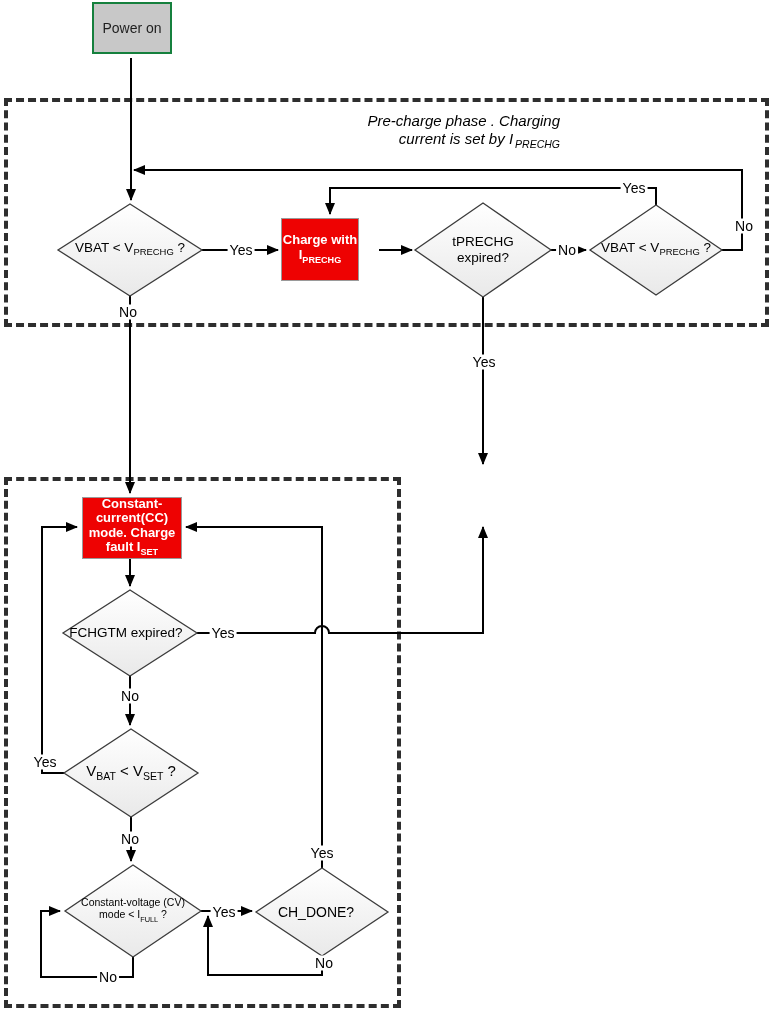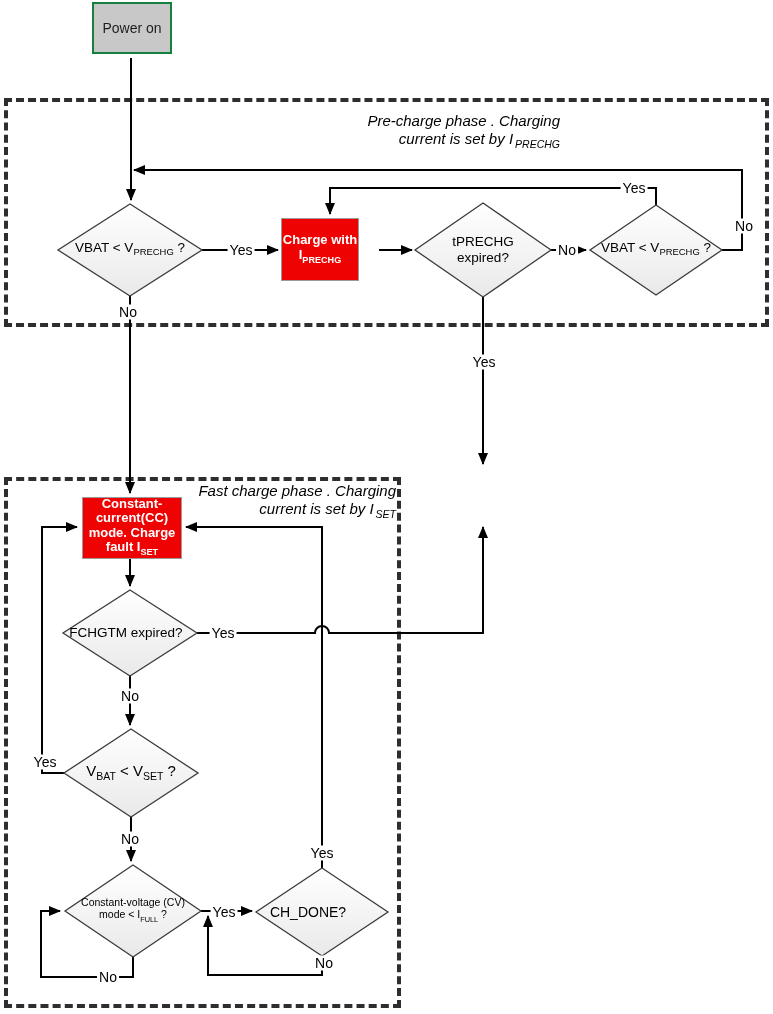--- a/index.html
+++ b/index.html
@@ -97,24 +97,20 @@
     <div>current(CC)</div>
     <div>mode. Charge</div>
     <div><span>fault I</span><sub>SET</sub></div>
   </div>
 
 
   <div class="header" id="hdr-pre">
     <div>Pre-charge phase . Charging</div>
     <div><span>current is set by I</span><sub class="hsub">PRECHG</sub></div>
   </div>
-  <div class="header" id="hdr-fast">
-    <div>Fast charge phase . Charging</div>
-    <div><span>current is set by I</span><sub class="hsub">SET</sub></div>
-  </div>
 
   <div class="dlabel" style="left:130px; top:250px;">
     <span>VBAT &lt; V</span><sub>PRECHG</sub><span> ?</span>
   </div>
   <div class="dlabel" style="left:483px; top:250px;">
     <div>tPRECHG</div>
     <div>expired?</div>
   </div>
   <div class="dlabel" style="left:656px; top:250px;">
     <span>VBAT &lt; V</span><sub>PRECHG</sub><span> ?</span>
@@ -122,21 +118,21 @@
   <div class="dlabel" style="left:126px; top:633px;">
     <span>FCHGTM expired?</span>
   </div>
   <div class="dlabel big" style="left:131px; top:773px;">
     <span>V</span><sub>BAT</sub><span> &lt; V</span><sub>SET</sub><span> ?</span>
   </div>
   <div class="dlabel small" style="left:133px; top:911px;">
     <div>Constant-voltage (CV)</div>
     <div><span>mode &lt; I</span><sub>FULL</sub><span> ?</span></div>
   </div>
-  <div class="dlabel" style="left:308px; top:912px; font-size:14px;">
+  <div class="dlabel" style="left:316px; top:912px; font-size:14px;">
     <span>CH_DONE?</span>
   </div>
 
   <span class="elabel" style="left:241px; top:250px;">Yes</span>
   <span class="elabel" style="left:128px; top:312px;">No</span>
   <span class="elabel" style="left:567px; top:250px;">No</span>
   <span class="elabel" style="left:484px; top:362px;">Yes</span>
   <span class="elabel" style="left:634px; top:188px;">Yes</span>
   <span class="elabel" style="left:744px; top:226px;">No</span>
   <span class="elabel" style="left:223px; top:633px;">Yes</span>

